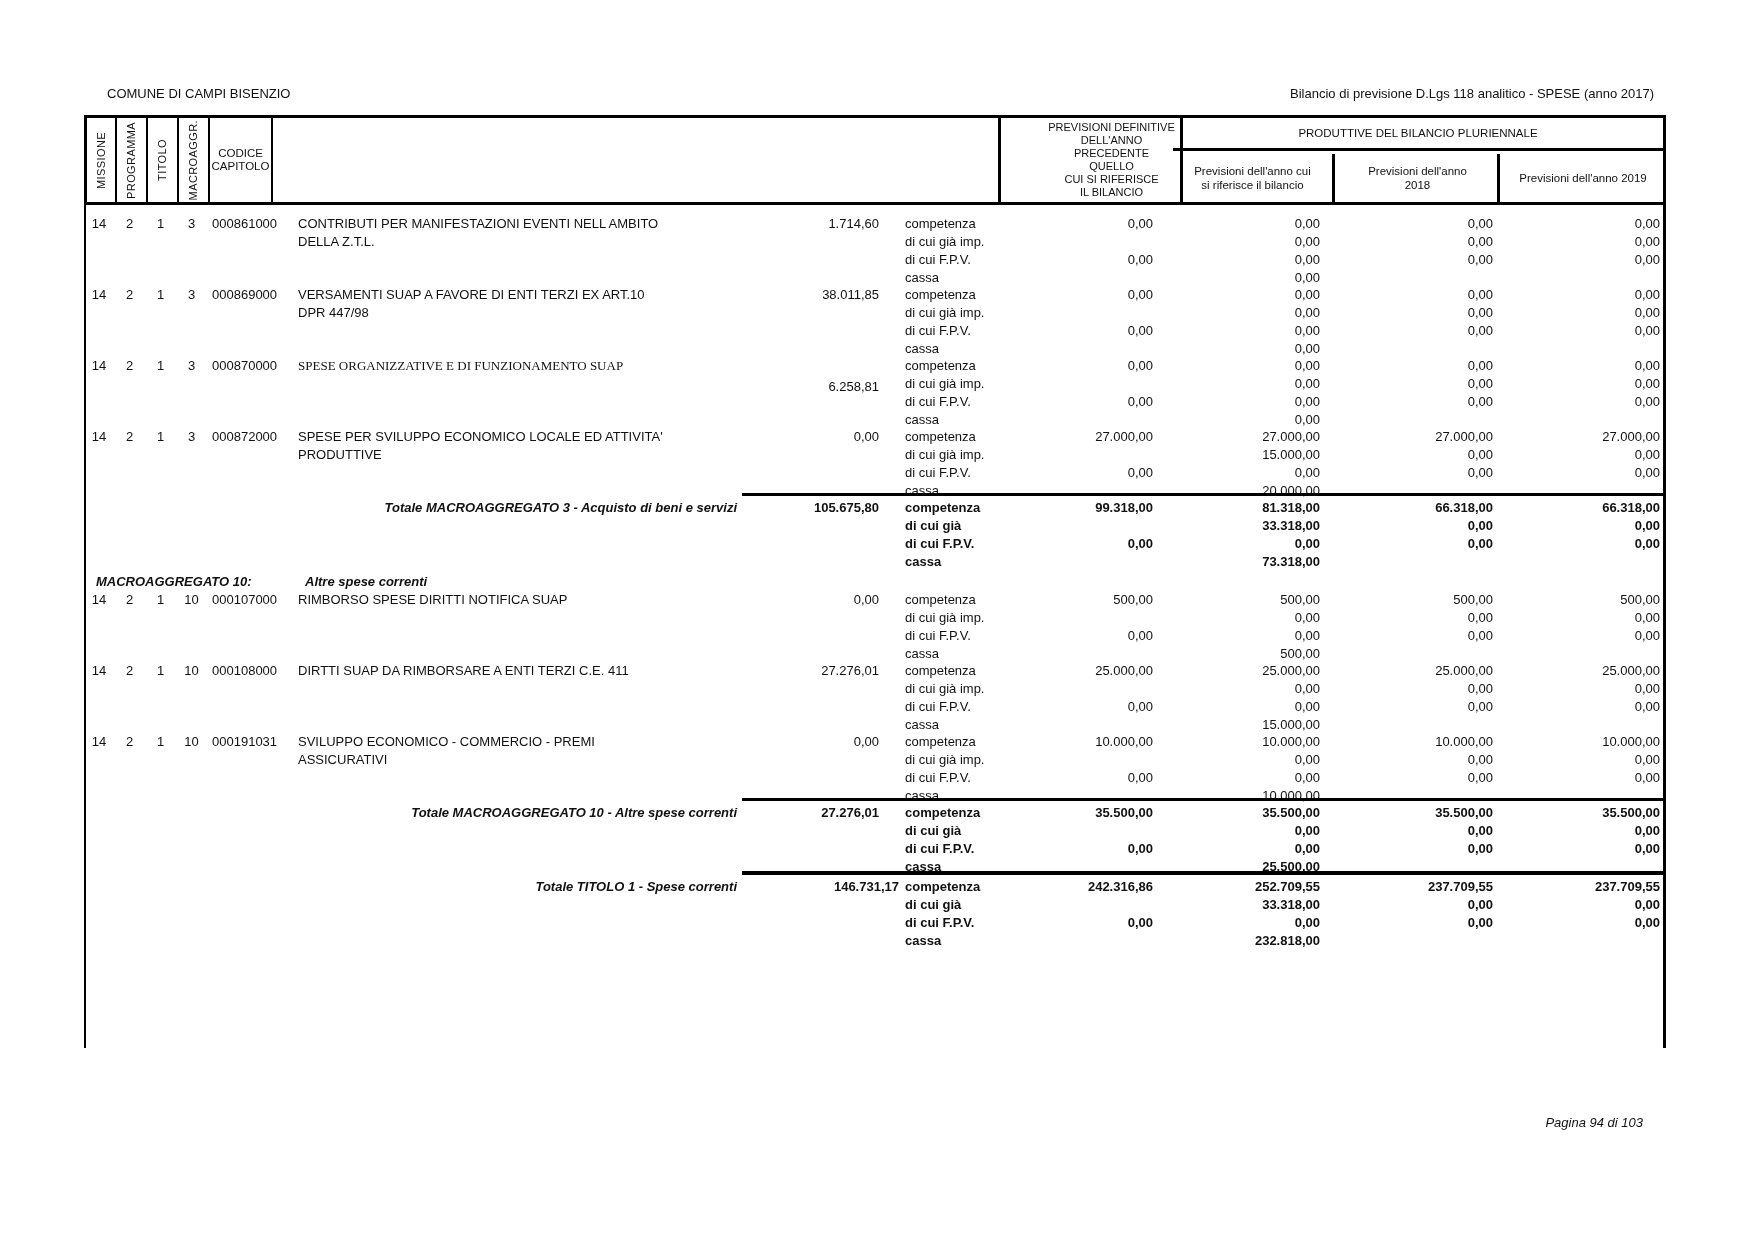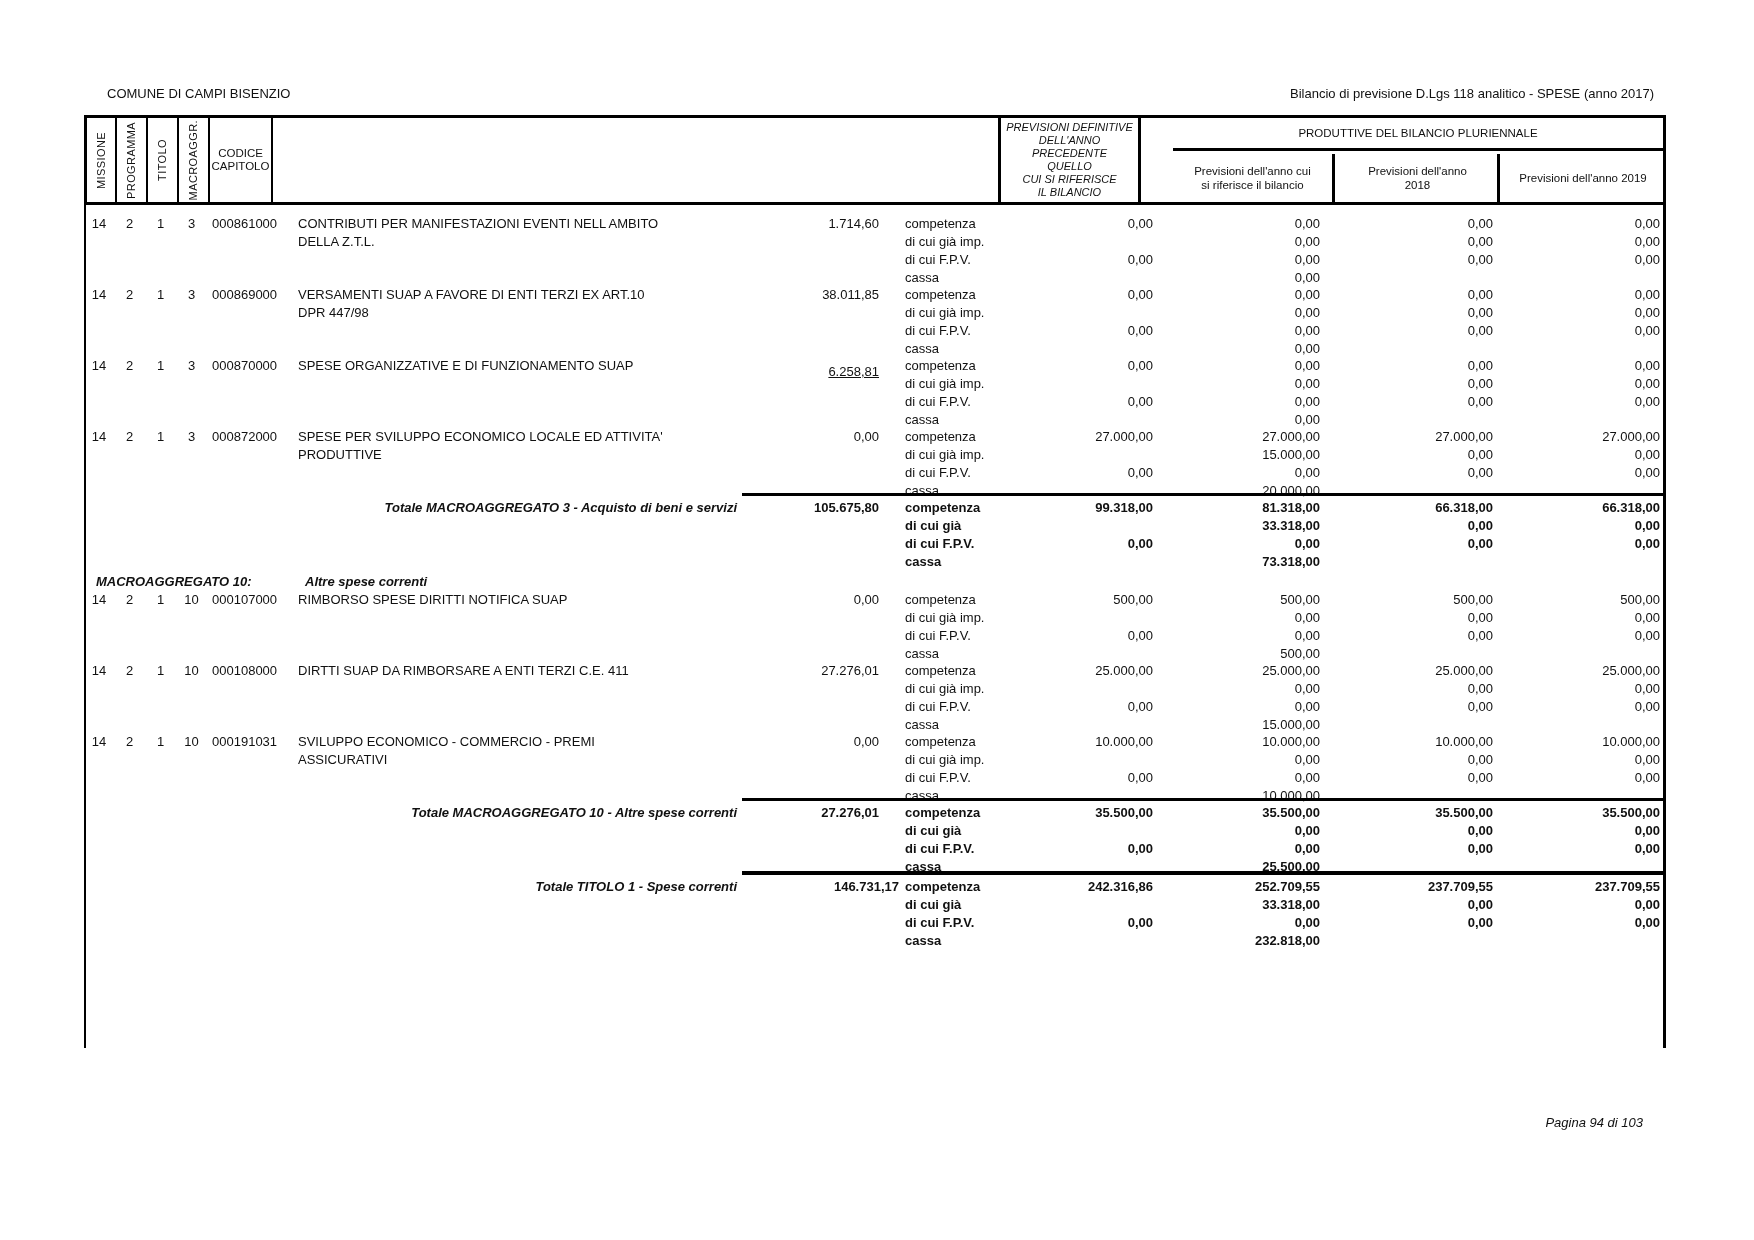--- a/index.html
+++ b/index.html
@@ -74,21 +74,21 @@
     </div>
     <div class="hc" style="left:61px;width:31px;">
       <span class="vtxt">TITOLO</span>
     </div>
     <div class="hc" style="left:92px;width:31px;">
       <span class="vtxt">MACROAGGR.</span>
     </div>
     <div class="hc" style="left:123px;width:63px;font-size:11.5px;">CODICE
 CAPITOLO</div>
     <div class="hc thickr" style="left:814px;width:100px;"></div>
-    <div class="hc thickr" style="left:914px;width:140px;font-style:italic;">PREVISIONI DEFINITIVE
+    <div class="hc thickr" style="left:956px;width:140px;">PREVISIONI DEFINITIVE
 DELL'ANNO PRECEDENTE
 QUELLO
 CUI SI RIFERISCE
 IL BILANCIO</div>
     <div class="pluri">
       <div class="pl-title">PRODUTTIVE DEL BILANCIO PLURIENNALE</div>
       <div class="pl-sub" style="left:0;width:162px;border-right:3px solid #000;">Previsioni dell'anno cui
 si riferisce il bilancio</div>
       <div class="pl-sub" style="left:165px;width:162px;border-right:3px solid #000;">Previsioni dell'anno
 2018</div>
@@ -146,22 +146,22 @@
       <div class="cell num " style="left: 1170px; width: 150px; top: 322px;">0,00</div>
       <div class="cell num " style="left: 1335px; width: 158px; top: 322px;">0,00</div>
       <div class="cell num " style="left: 1500px; width: 160px; top: 322px;">0,00</div>
       <div class="cell " style="left: 905px; width: 120px; top: 340px;">cassa</div>
       <div class="cell num " style="left: 1170px; width: 150px; top: 340px;">0,00</div>
       <div class="cell ctr" style="left: 84px; width: 30px; top: 357px;">14</div>
       <div class="cell ctr" style="left: 114px; width: 31px; top: 357px;">2</div>
       <div class="cell ctr" style="left: 145px; width: 31px; top: 357px;">1</div>
       <div class="cell ctr" style="left: 176px; width: 31px; top: 357px;">3</div>
       <div class="cell " style="left: 212px; width: 80px; top: 357px;">000870000</div>
-      <div class="cell " style="left: 298px; width: 360px; top: 357px;">SPESE ORGANIZZATIVE E DI FUNZIONAMENTO SUAP</div>
-      <div class="cell num" style="left: 652px; width: 227px; top: 363px; text-decoration: underline;">6.258,81</div>
+      <div class="cell " style="left: 298px; width: 360px; top: 357px; font-family: Liberation Serif, serif;">SPESE ORGANIZZATIVE E DI FUNZIONAMENTO SUAP</div>
+      <div class="cell num" style="left: 652px; width: 227px; top: 378px;">6.258,81</div>
       <div class="cell " style="left: 905px; width: 120px; top: 357px;">competenza</div>
       <div class="cell num " style="left: 998px; width: 155px; top: 357px;">0,00</div>
       <div class="cell num " style="left: 1170px; width: 150px; top: 357px;">0,00</div>
       <div class="cell num " style="left: 1335px; width: 158px; top: 357px;">0,00</div>
       <div class="cell num " style="left: 1500px; width: 160px; top: 357px;">0,00</div>
       <div class="cell " style="left: 905px; width: 120px; top: 375px;">di cui già imp.</div>
       <div class="cell num " style="left: 1170px; width: 150px; top: 375px;">0,00</div>
       <div class="cell num " style="left: 1335px; width: 158px; top: 375px;">0,00</div>
       <div class="cell num " style="left: 1500px; width: 160px; top: 375px;">0,00</div>
       <div class="cell " style="left: 905px; width: 120px; top: 393px;">di cui F.P.V.</div>

